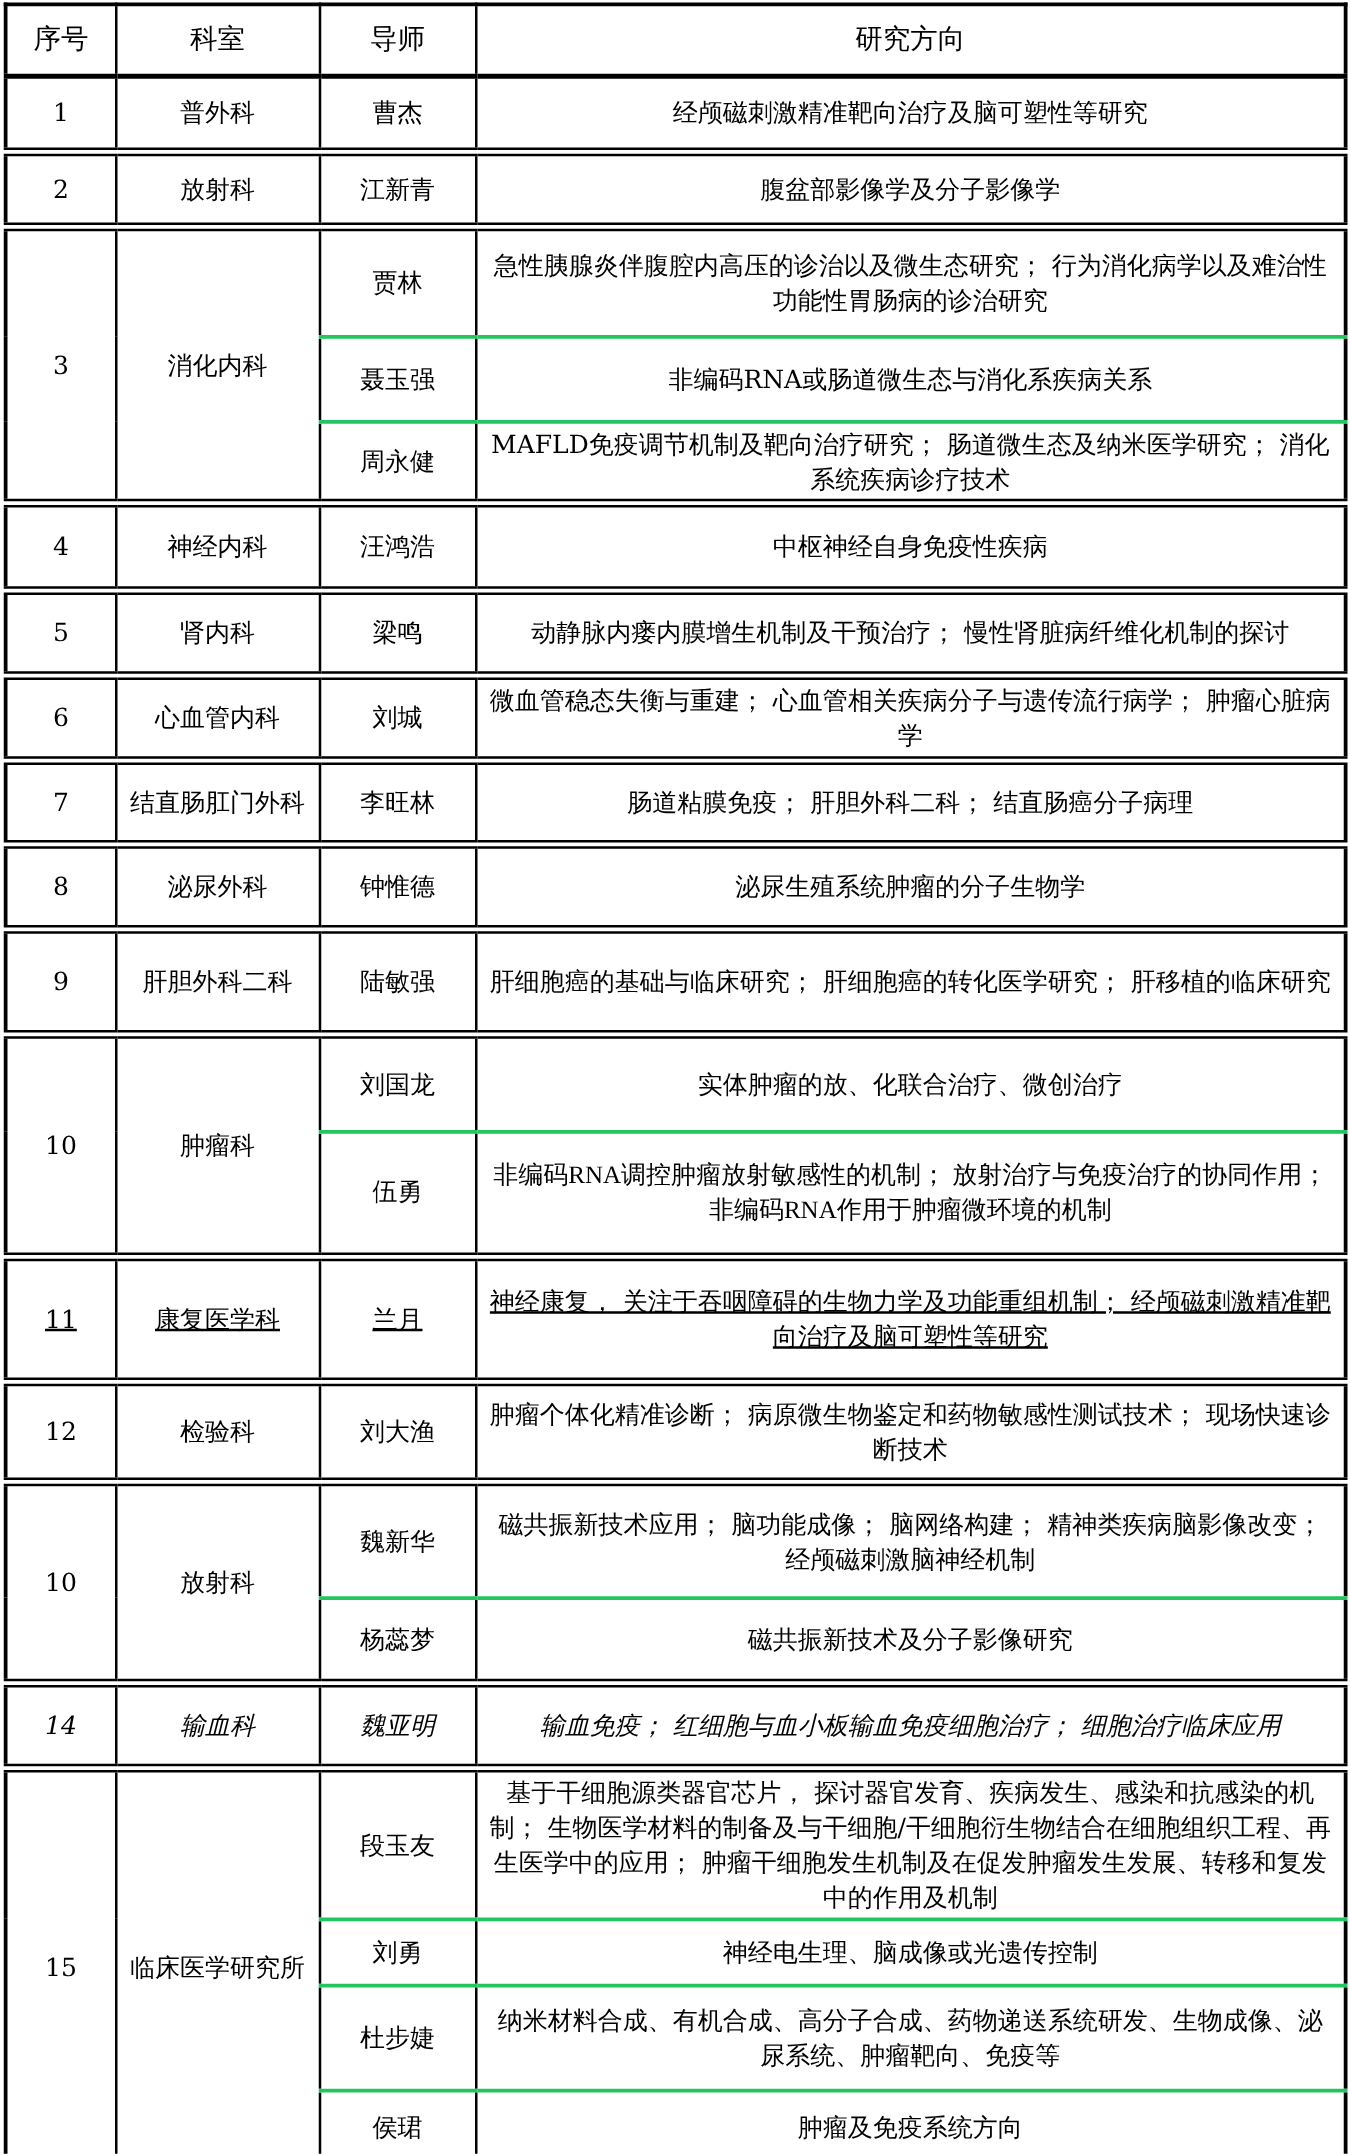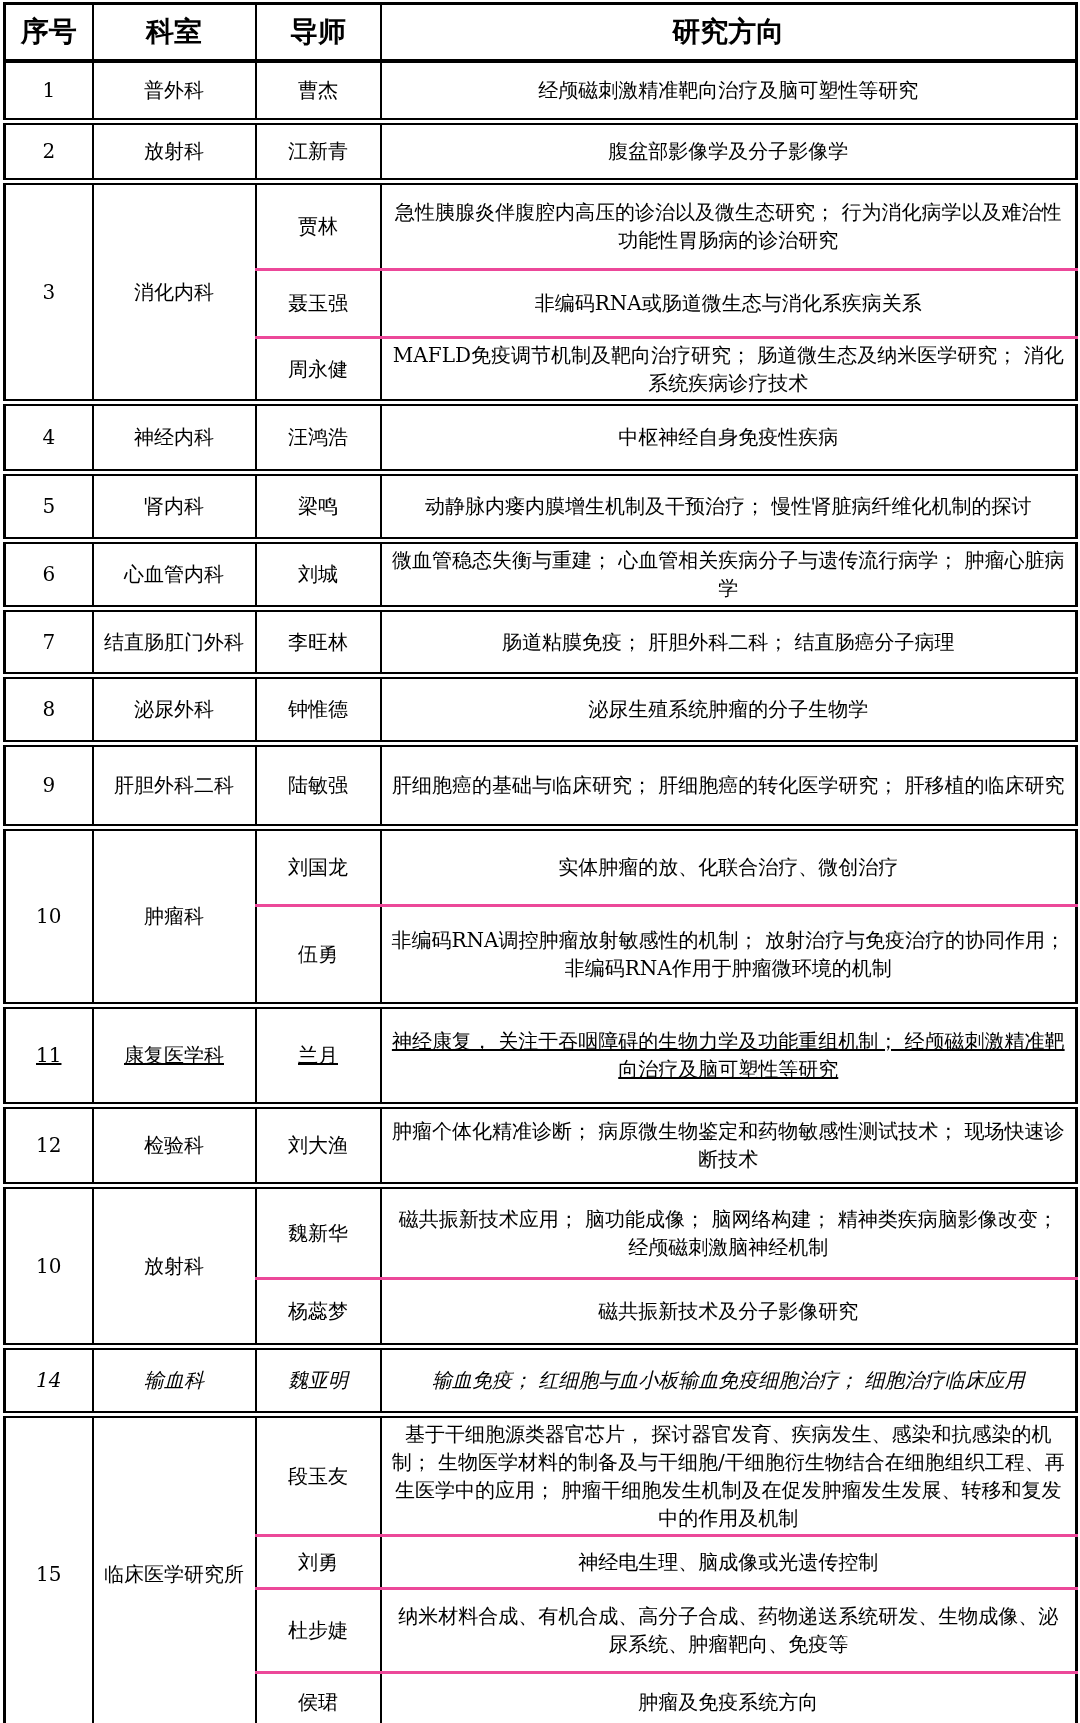--- a/index.html
+++ b/index.html
@@ -29,29 +29,29 @@
   th, td {
     border: 2px solid #000;
     text-align: center;
     vertical-align: middle;
     padding: 2px 4px;
     font-size: 20px;
     line-height: 28px;
     word-break: break-all;
   }
   thead th {
-    font-weight: bold;
-    font-size: 28px;
+    font-weight: normal;
+    font-size: 22px;
     height: 50px;
     border-bottom: 4px solid #000;
   }
   
   tr.group-start td { border-top: 7px double #000; }
   
-  tr.mentor-row td  { border-top: 3px solid #ec4899; }
+  tr.mentor-row td  { border-top: 3px solid #22c55e; }
 
   td.col-research { padding: 2px 8px; }
 </style>
 </head>
 <body>
 
 <table class="doc-table">
   <colgroup>
     <col class="c-no">
       <col class="c-dept">
@@ -128,21 +128,21 @@
         <td class="col-dept">肝胆外科二科</td>
         <td class="col-mentor">陆敏强</td>
         <td class="col-research">肝细胞癌的基础与临床研究； 肝细胞癌的转化医学研究； 肝移植的临床研究</td>
       </tr>
       <tr class="group-start" style="height: 78px;">
         <td class="col-no" rowspan="2">10</td>
         <td class="col-dept" rowspan="2">肿瘤科</td>
         <td class="col-mentor">刘国龙</td>
         <td class="col-research">实体肿瘤的放、化联合治疗、微创治疗</td>
       </tr>
-      <tr class="mentor-row" style="height: 100px;">
+      <tr class="mentor-row" style="height: 100px; font-family: Liberation Serif, serif;">
         <td class="col-mentor">伍勇</td>
         <td class="col-research">非编码RNA调控肿瘤放射敏感性的机制； 放射治疗与免疫治疗的协同作用； 非编码RNA作用于肿瘤微环境的机制</td>
       </tr>
       <tr class="group-start" style="height: 100px; text-decoration: underline;">
         <td class="col-no">11</td>
         <td class="col-dept">康复医学科</td>
         <td class="col-mentor">兰月</td>
         <td class="col-research">神经康复， 关注于吞咽障碍的生物力学及功能重组机制； 经颅磁刺激精准靶向治疗及脑可塑性等研究</td>
       </tr>
       <tr class="group-start" style="height: 80px; padding-left: 24px;">

